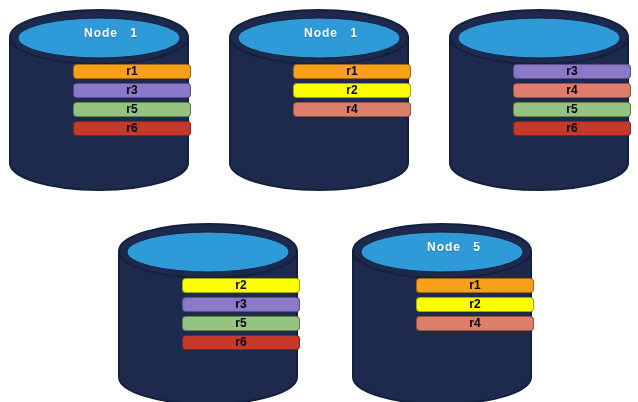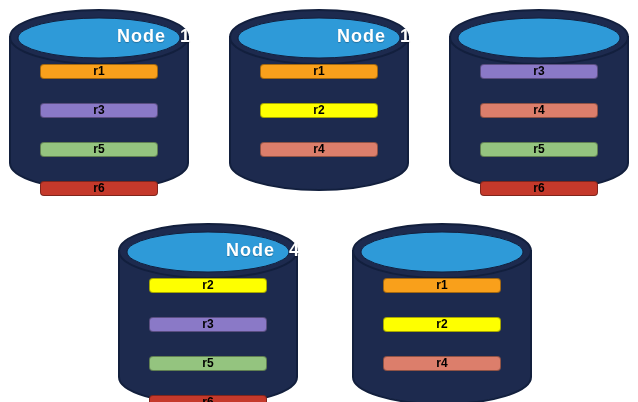--- a/index.html
+++ b/index.html
@@ -51,39 +51,39 @@
     stroke-width: 2;
   }
   .cyl-top {
     fill: var(--cyl-top, #2E9AD8);
     stroke: var(--cyl-outline, #121F3D);
     stroke-width: 1;
   }
   .node-label {
     position: absolute;
     top: 19px;
-    left: 0;
+    left: 12px;
     width: 100%;
-    text-align: right;
+    text-align: center;
     color: #ffffff;
-    font-size: 18px;
+    font-size: 12px;
     font-weight: bold;
     letter-spacing: 1px;
     word-spacing: 8px;
     text-shadow: 0 1px 1px rgba(0,0,0,0.25);
   }
   .bars {
     position: absolute;
     top: 57px;
     left: 0;
     width: 100%;
     display: flex;
     flex-direction: column;
-    align-items: center;
-    gap: 24px;
+    align-items: flex-end;
+    gap: 4px;
   }
   .bar {
     box-sizing: border-box;
     width: 118px;
     height: 15px;
     line-height: 13px;
     border-radius: 4px;
     border: 1px solid rgba(0,0,0,0.35);
     color: #000000;
     font-size: 12px;
@@ -137,34 +137,34 @@
         </div>
   </div>
     </div>
   <div class="row row-2">
       <div class="node">
     <svg viewBox="0 0 184 186" aria-hidden="true">
       <path class="cyl-side" d="M 3 30 L 3 156 A 89 27 0 0 0 181 156 L 181 30 Z"></path>
       <ellipse class="cyl-rim" cx="92" cy="30" rx="89" ry="27"></ellipse>
       <ellipse class="cyl-top" cx="92" cy="31" rx="81" ry="20"></ellipse>
     </svg>
-    <div class="node-label">Node 4</div>
     <div class="bars">
           <div class="bar" style="background: rgb(254, 255, 0);">r2</div>
           <div class="bar" style="background: rgb(138, 121, 199);">r3</div>
           <div class="bar" style="background: rgb(148, 196, 127);">r5</div>
           <div class="bar" style="background: rgb(197, 57, 43);">r6</div>
         </div>
   </div>
       <div class="node">
     <svg viewBox="0 0 184 186" aria-hidden="true">
       <path class="cyl-side" d="M 3 30 L 3 156 A 89 27 0 0 0 181 156 L 181 30 Z"></path>
       <ellipse class="cyl-rim" cx="92" cy="30" rx="89" ry="27"></ellipse>
       <ellipse class="cyl-top" cx="92" cy="31" rx="81" ry="20"></ellipse>
     </svg>
+    <div class="node-label">Node 5</div>
     <div class="bars">
           <div class="bar" style="background: rgb(249, 160, 27);">r1</div>
           <div class="bar" style="background: rgb(254, 255, 0);">r2</div>
           <div class="bar" style="background: rgb(220, 126, 107);">r4</div>
         </div>
   </div>
     </div>
 </div>
 
 </body></html>

